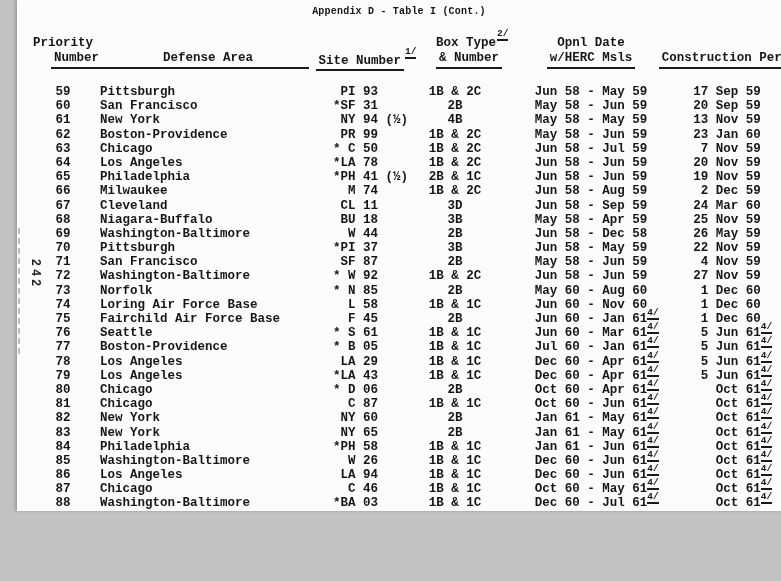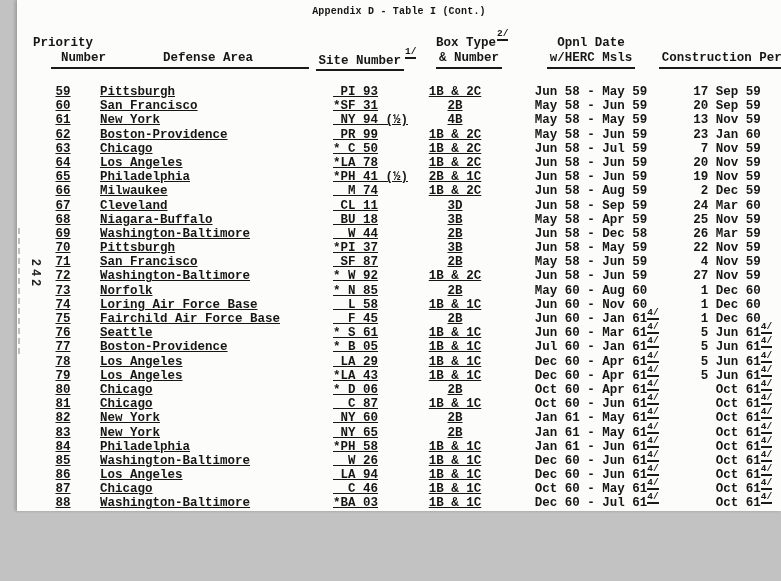--- a/index.html
+++ b/index.html
@@ -27,25 +27,25 @@
     font-size:12px; letter-spacing:3px; color:#222;
   }
   .tbl { position:absolute; left:12px; top:28px;
          --cols:68px 222px 94px 84px 188px 96px; }
   .thead, .tr { display:grid; grid-template-columns:var(--cols); }
   .thead { height:41px; margin-bottom:16px; }
   .th { display:flex; flex-direction:column; justify-content:flex-end;
         align-items:center; font-size:12.5px; line-height:15px; white-space:pre; }
   .th-box { align-items:flex-start; padding-left:7px;margin-left:16px; }
   .u  { border-bottom:2px solid #1a1a1a; padding:0 3px 1px; }
-  .u-pri  { min-width:52px; text-align:right;margin-left:34px; }
+  .u-pri  { min-width:52px; text-align:left;margin-left:34px; }
   .u-area { width:196px; text-align:center; }
   .hfn { position:relative; top:-5px; font-size:9.5px; line-height:10px;
          border-bottom:2px solid #1a1a1a; margin-left:1px; }
-  .tr { height:14.2px; font-size:12.5px; line-height:14.2px;text-decoration:underline; }
+  .tr { height:14.2px; font-size:12.5px; line-height:14.2px; }
   .c-pri  { text-align:center; }
   .c-area { padding-left:3px; white-space:pre; }
   .c-site { padding-left:14px; white-space:pre; }
   .c-box  { text-align:center; }
   .c-cp   { text-align:center; }
   .c-op   { text-align:center; padding-right:12px; }
   .vw { position:relative; display:inline-block; white-space:pre; }
   .fn { position:absolute; left:100%; top:-4px; font-size:9.5px;
         line-height:10px; border-bottom:2px solid #1a1a1a; }
 </style>
@@ -161,21 +161,21 @@
           <div class="td c-box">3B</div>
           <div class="td c-cp"><span class="vw">May 58 - Apr 59</span></div>
           <div class="td c-op"><span class="vw">25 Nov 59</span></div>
         </div>
         <div class="tr">
           <div class="td c-pri">69</div>
           <div class="td c-area">Washington-Baltimore</div>
           <div class="td c-site">  W 44</div>
           <div class="td c-box">2B</div>
           <div class="td c-cp"><span class="vw">Jun 58 - Dec 58</span></div>
-          <div class="td c-op"><span class="vw">26 Mar 59</span></div>
+          <div class="td c-op"><span class="vw">26 May 59</span></div>
         </div>
         <div class="tr">
           <div class="td c-pri">70</div>
           <div class="td c-area">Pittsburgh</div>
           <div class="td c-site">*PI 37</div>
           <div class="td c-box">3B</div>
           <div class="td c-cp"><span class="vw">Jun 58 - May 59</span></div>
           <div class="td c-op"><span class="vw">22 Nov 59</span></div>
         </div>
         <div class="tr">

